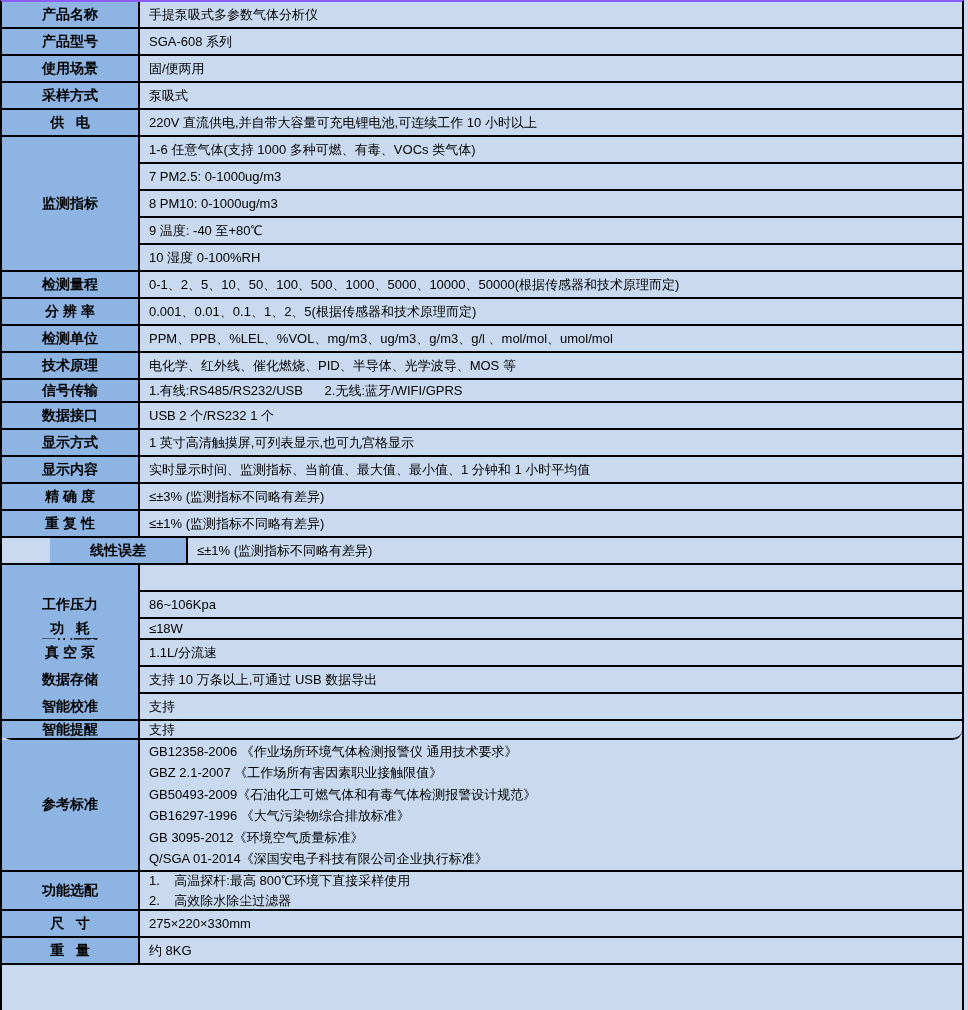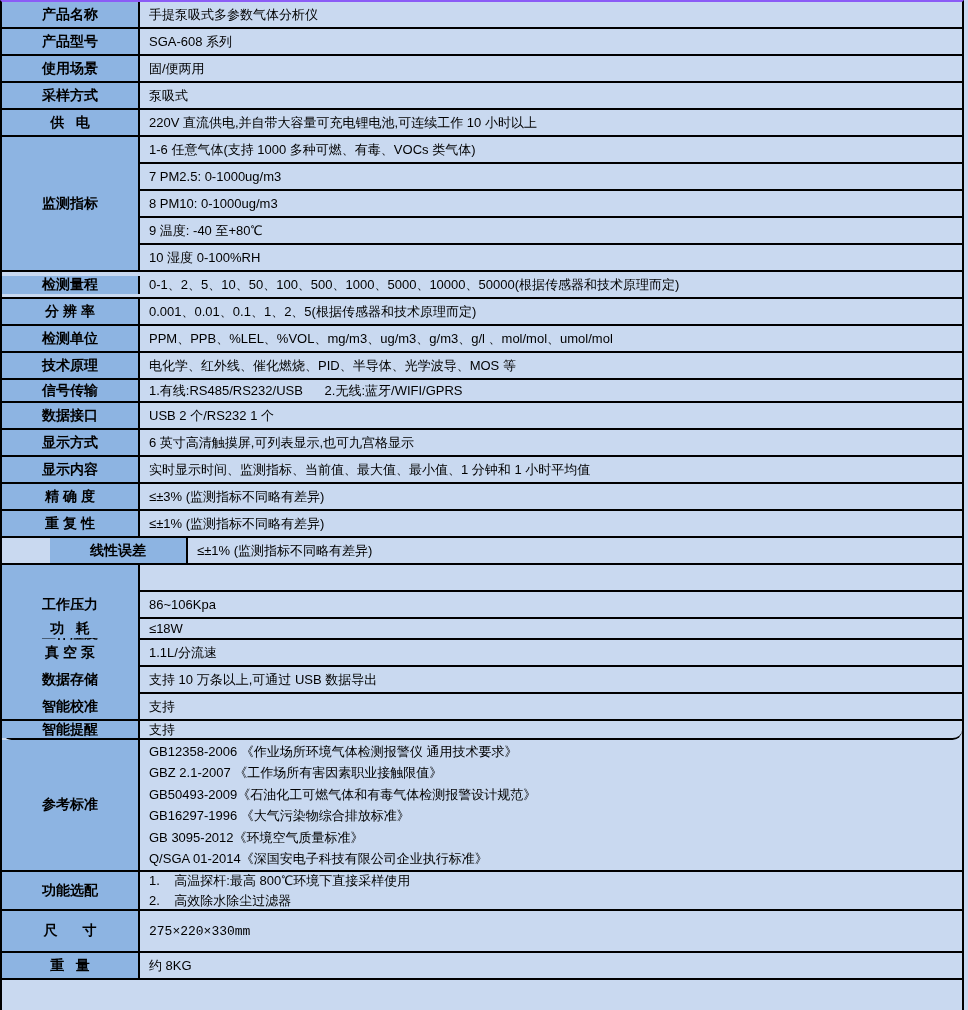--- a/index.html
+++ b/index.html
@@ -107,21 +107,21 @@
     <div class="row" style="height: 135px;">
       <div class="label-cell">监测指标</div>
       <div class="value-stack">
         <div class="value-cell">1-6 任意气体(支持 1000 多种可燃、有毒、VOCs 类气体)</div>
         <div class="value-cell">7 PM2.5: 0-1000ug/m3</div>
         <div class="value-cell">8 PM10: 0-1000ug/m3</div>
         <div class="value-cell">9 温度: -40 至+80℃</div>
         <div class="value-cell">10 湿度 0-100%RH</div>
       </div>
     </div>
-    <div class="row" style="height: 27px; align-items: center;">
+    <div class="row" style="height: 27px;">
       <div class="label-cell">检测量程</div>
       <div class="value-stack">
         <div class="value-cell">0-1、2、5、10、50、100、500、1000、5000、10000、50000(根据传感器和技术原理而定)</div>
       </div>
     </div>
     <div class="row" style="height: 27px;">
       <div class="label-cell">分 辨 率</div>
       <div class="value-stack">
         <div class="value-cell">0.001、0.01、0.1、1、2、5(根据传感器和技术原理而定)</div>
       </div>
@@ -146,21 +146,21 @@
     </div>
     <div class="row" style="height: 27px;">
       <div class="label-cell">数据接口</div>
       <div class="value-stack">
         <div class="value-cell">USB 2 个/RS232 1 个</div>
       </div>
     </div>
     <div class="row" style="height: 27px;">
       <div class="label-cell">显示方式</div>
       <div class="value-stack">
-        <div class="value-cell">6 英寸高清触摸屏,可列表显示,也可九宫格显示</div>
+        <div class="value-cell">1 英寸高清触摸屏,可列表显示,也可九宫格显示</div>
       </div>
     </div>
     <div class="row" style="height: 27px;">
       <div class="label-cell">显示内容</div>
       <div class="value-stack">
         <div class="value-cell">实时显示时间、监测指标、当前值、最大值、最小值、1 分钟和 1 小时平均值</div>
       </div>
     </div>
     <div class="row" style="height: 27px;">
       <div class="label-cell">精 确 度</div>
@@ -237,21 +237,21 @@
     </div>
     <div class="row" style="height: 39px;">
       <div class="label-cell">功能选配</div>
       <div class="value-stack">
         <div class="value-lines">
           <div class="value-line" style="line-height: 19.5px;">1.    高温探杆:最高 800℃环境下直接采样使用</div>
           <div class="value-line" style="line-height: 19.5px;">2.    高效除水除尘过滤器</div>
         </div>
       </div>
     </div>
-    <div class="row" style="height: 42px; font-family: Liberation Mono, monospace;">
+    <div class="row" style="height: 27px;">
       <div class="label-cell">尺   寸</div>
       <div class="value-stack">
         <div class="value-cell">275×220×330mm</div>
       </div>
     </div>
     <div class="row" style="height: 27px;">
       <div class="label-cell">重   量</div>
       <div class="value-stack">
         <div class="value-cell">约 8KG</div>
       </div>

